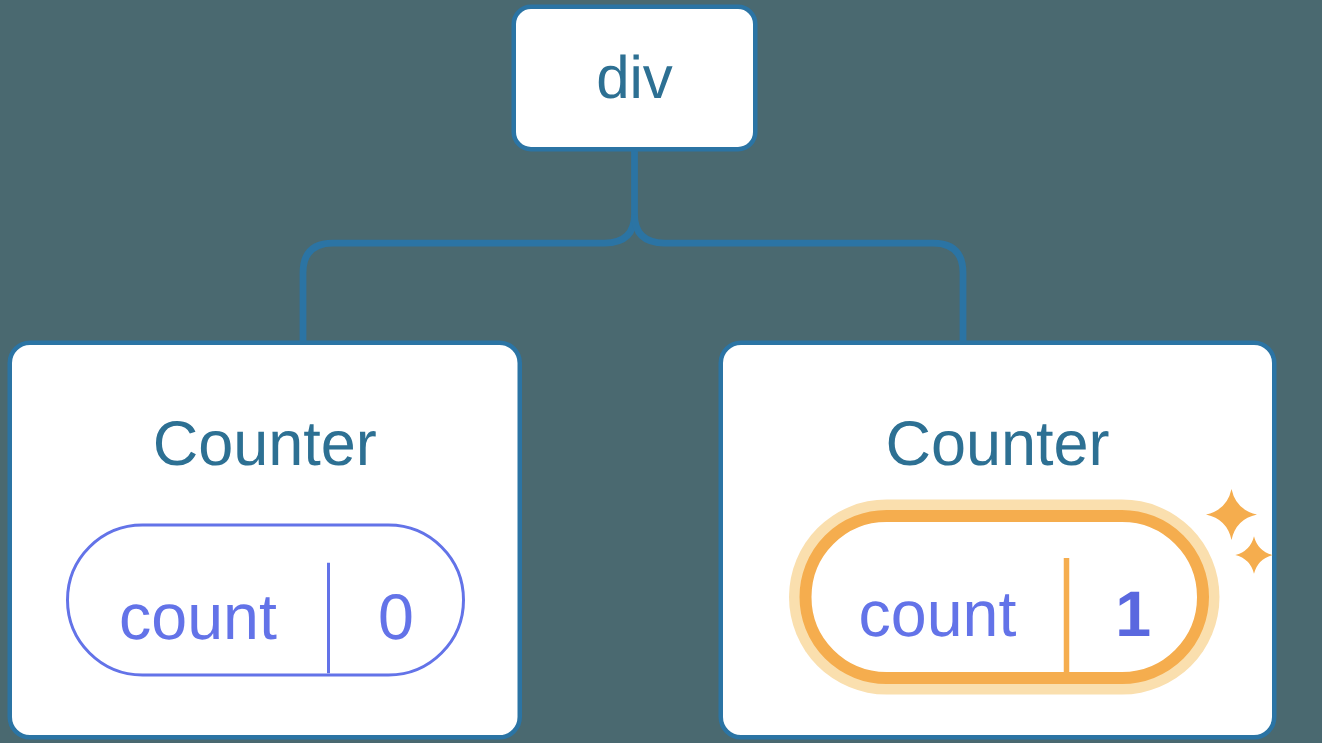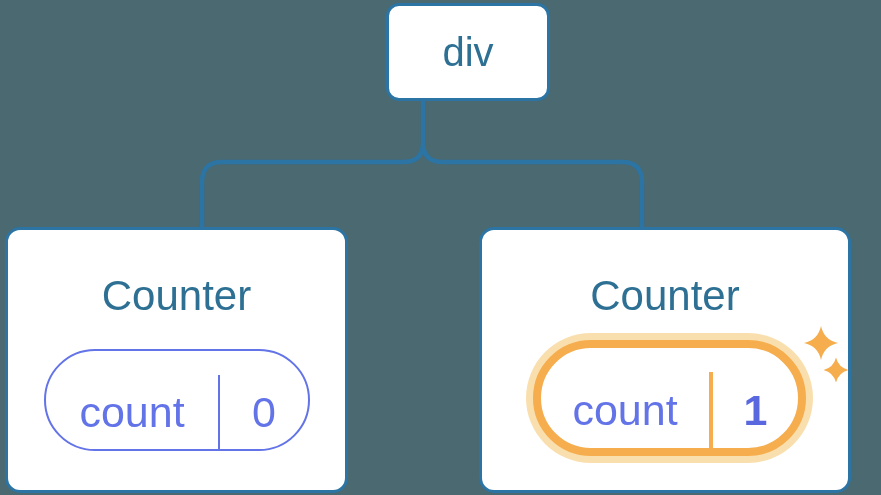--- a/index.html
+++ b/index.html
@@ -34,21 +34,20 @@
   .node-root{
     position:absolute;
     left:341px;top:3px;width:164px;height:98px;
     background:var(--card-bg);
     border:3.5px solid var(--stroke);
     border-radius:13px;
     display:flex;align-items:center;justify-content:center;
     color:var(--blue-text);
     font-size:40px;
     font-weight:500;
-    margin-left:45px;
   }
   .card{
     position:absolute;
     top:227px;height:266px;
     background:var(--card-bg);
     border:3px solid var(--stroke);
     border-radius:15px;
   }
   .card.left{left:5px;width:343px;}
   .card.right{left:479px;width:372px;}

